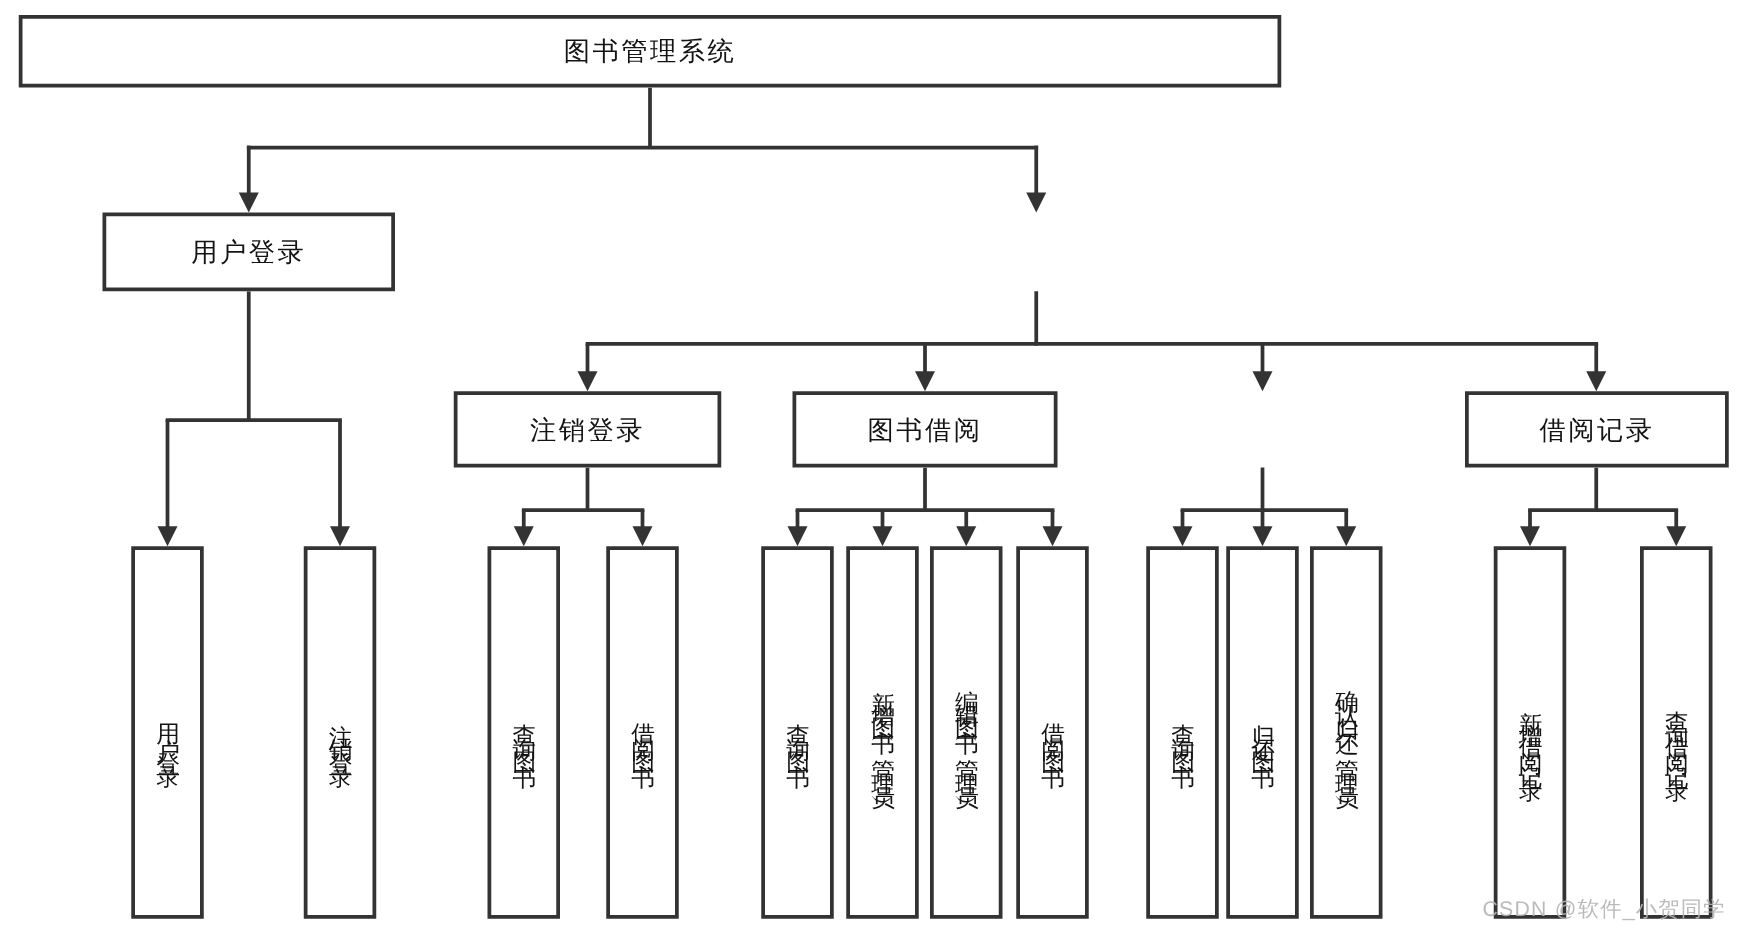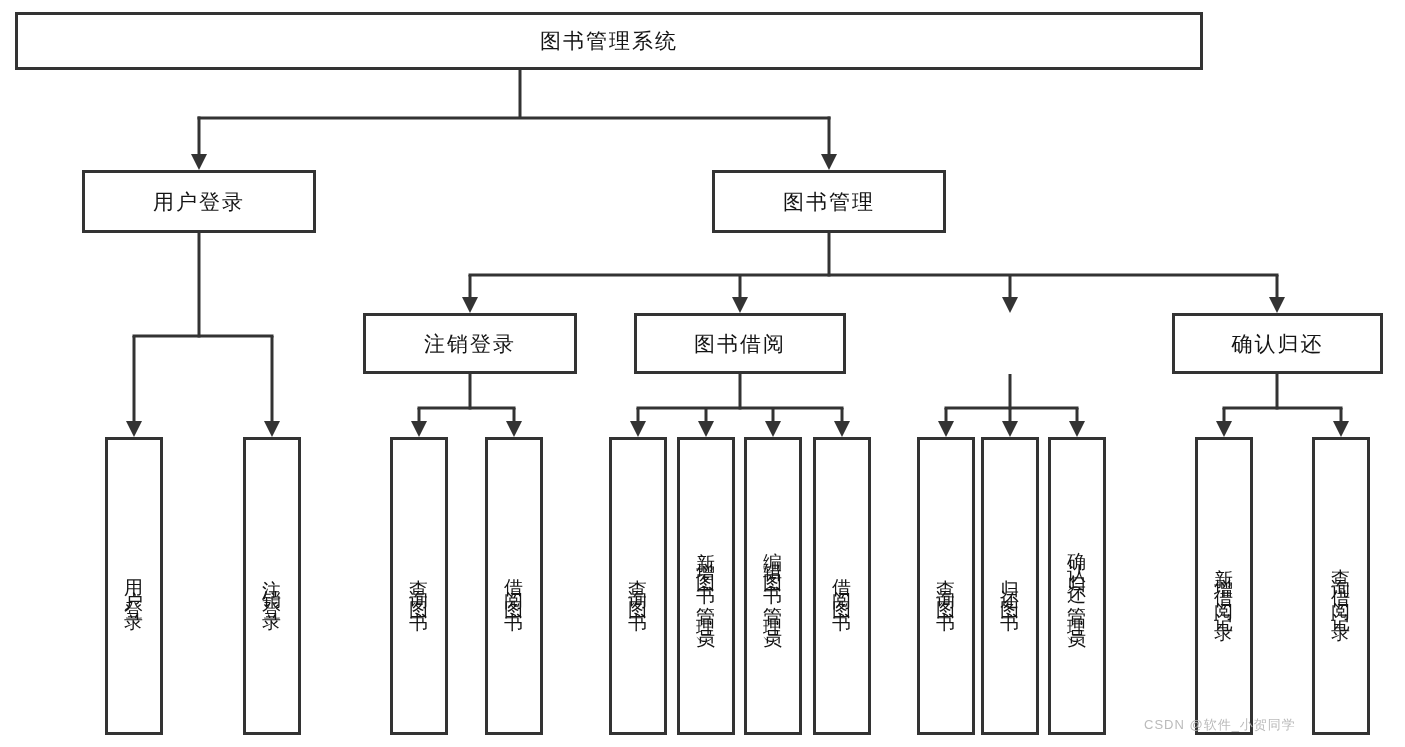--- a/index.html
+++ b/index.html
@@ -42,23 +42,23 @@
   }
   .vnode .vtext{
     writing-mode:vertical-rl;
     line-height:1;
     font-size:19px;
     letter-spacing:11px;
     color:var(--text);
   }
   .watermark{
     position:absolute;
-    left:1144px;
+    left:1186px;
     top:716px;
-    font-size:13px;
+    font-size:17px;
     letter-spacing:1px;
     color:var(--wm);
     opacity:.9;
     white-space:nowrap;
     z-index:3;
   }
 </style>
 </head>
 <body>
 
@@ -123,39 +123,36 @@
       <polygon points="765,421 781,421 773,437"></polygon>
       <polygon points="834,421 850,421 842,437"></polygon>
       <polygon points="938,421 954,421 946,437"></polygon>
       <polygon points="1002,421 1018,421 1010,437"></polygon>
       <polygon points="1069,421 1085,421 1077,437"></polygon>
       <polygon points="1216,421 1232,421 1224,437"></polygon>
       <polygon points="1333,421 1349,421 1341,437"></polygon>
     </g>
   </svg>
 
-  <div class="node hnode" style="left:15px;top:12px;width:1188px;height:58px">
+  <div class="node hnode" style="left:15px;top:12px;width:1010px;height:58px">
     <span>图书管理系统</span>
   </div>
 
   <div class="node hnode" style="left:82px;top:170px;width:234px;height:63px">
     <span>用户登录</span>
-  </div>
-  <div class="node hnode" style="left:712px;top:170px;width:234px;height:63px">
-    <span>图书管理</span>
   </div>
 
   <div class="node hnode" style="left:363px;top:313px;width:214px;height:61px">
     <span>注销登录</span>
   </div>
   <div class="node hnode" style="left:634px;top:313px;width:212px;height:61px">
     <span>图书借阅</span>
   </div>
   <div class="node hnode" style="left:1172px;top:313px;width:211px;height:61px">
-    <span>确认归还</span>
+    <span>借阅记录</span>
   </div>
 
   <div class="node vnode" style="left:105px;top:437px;width:58px;height:298px">
     <span class="vtext">用户登录</span>
   </div>
   <div class="node vnode" style="left:243px;top:437px;width:58px;height:298px">
     <span class="vtext">注销登录</span>
   </div>
 
   <div class="node vnode" style="left:390px;top:437px;width:58px;height:298px">

